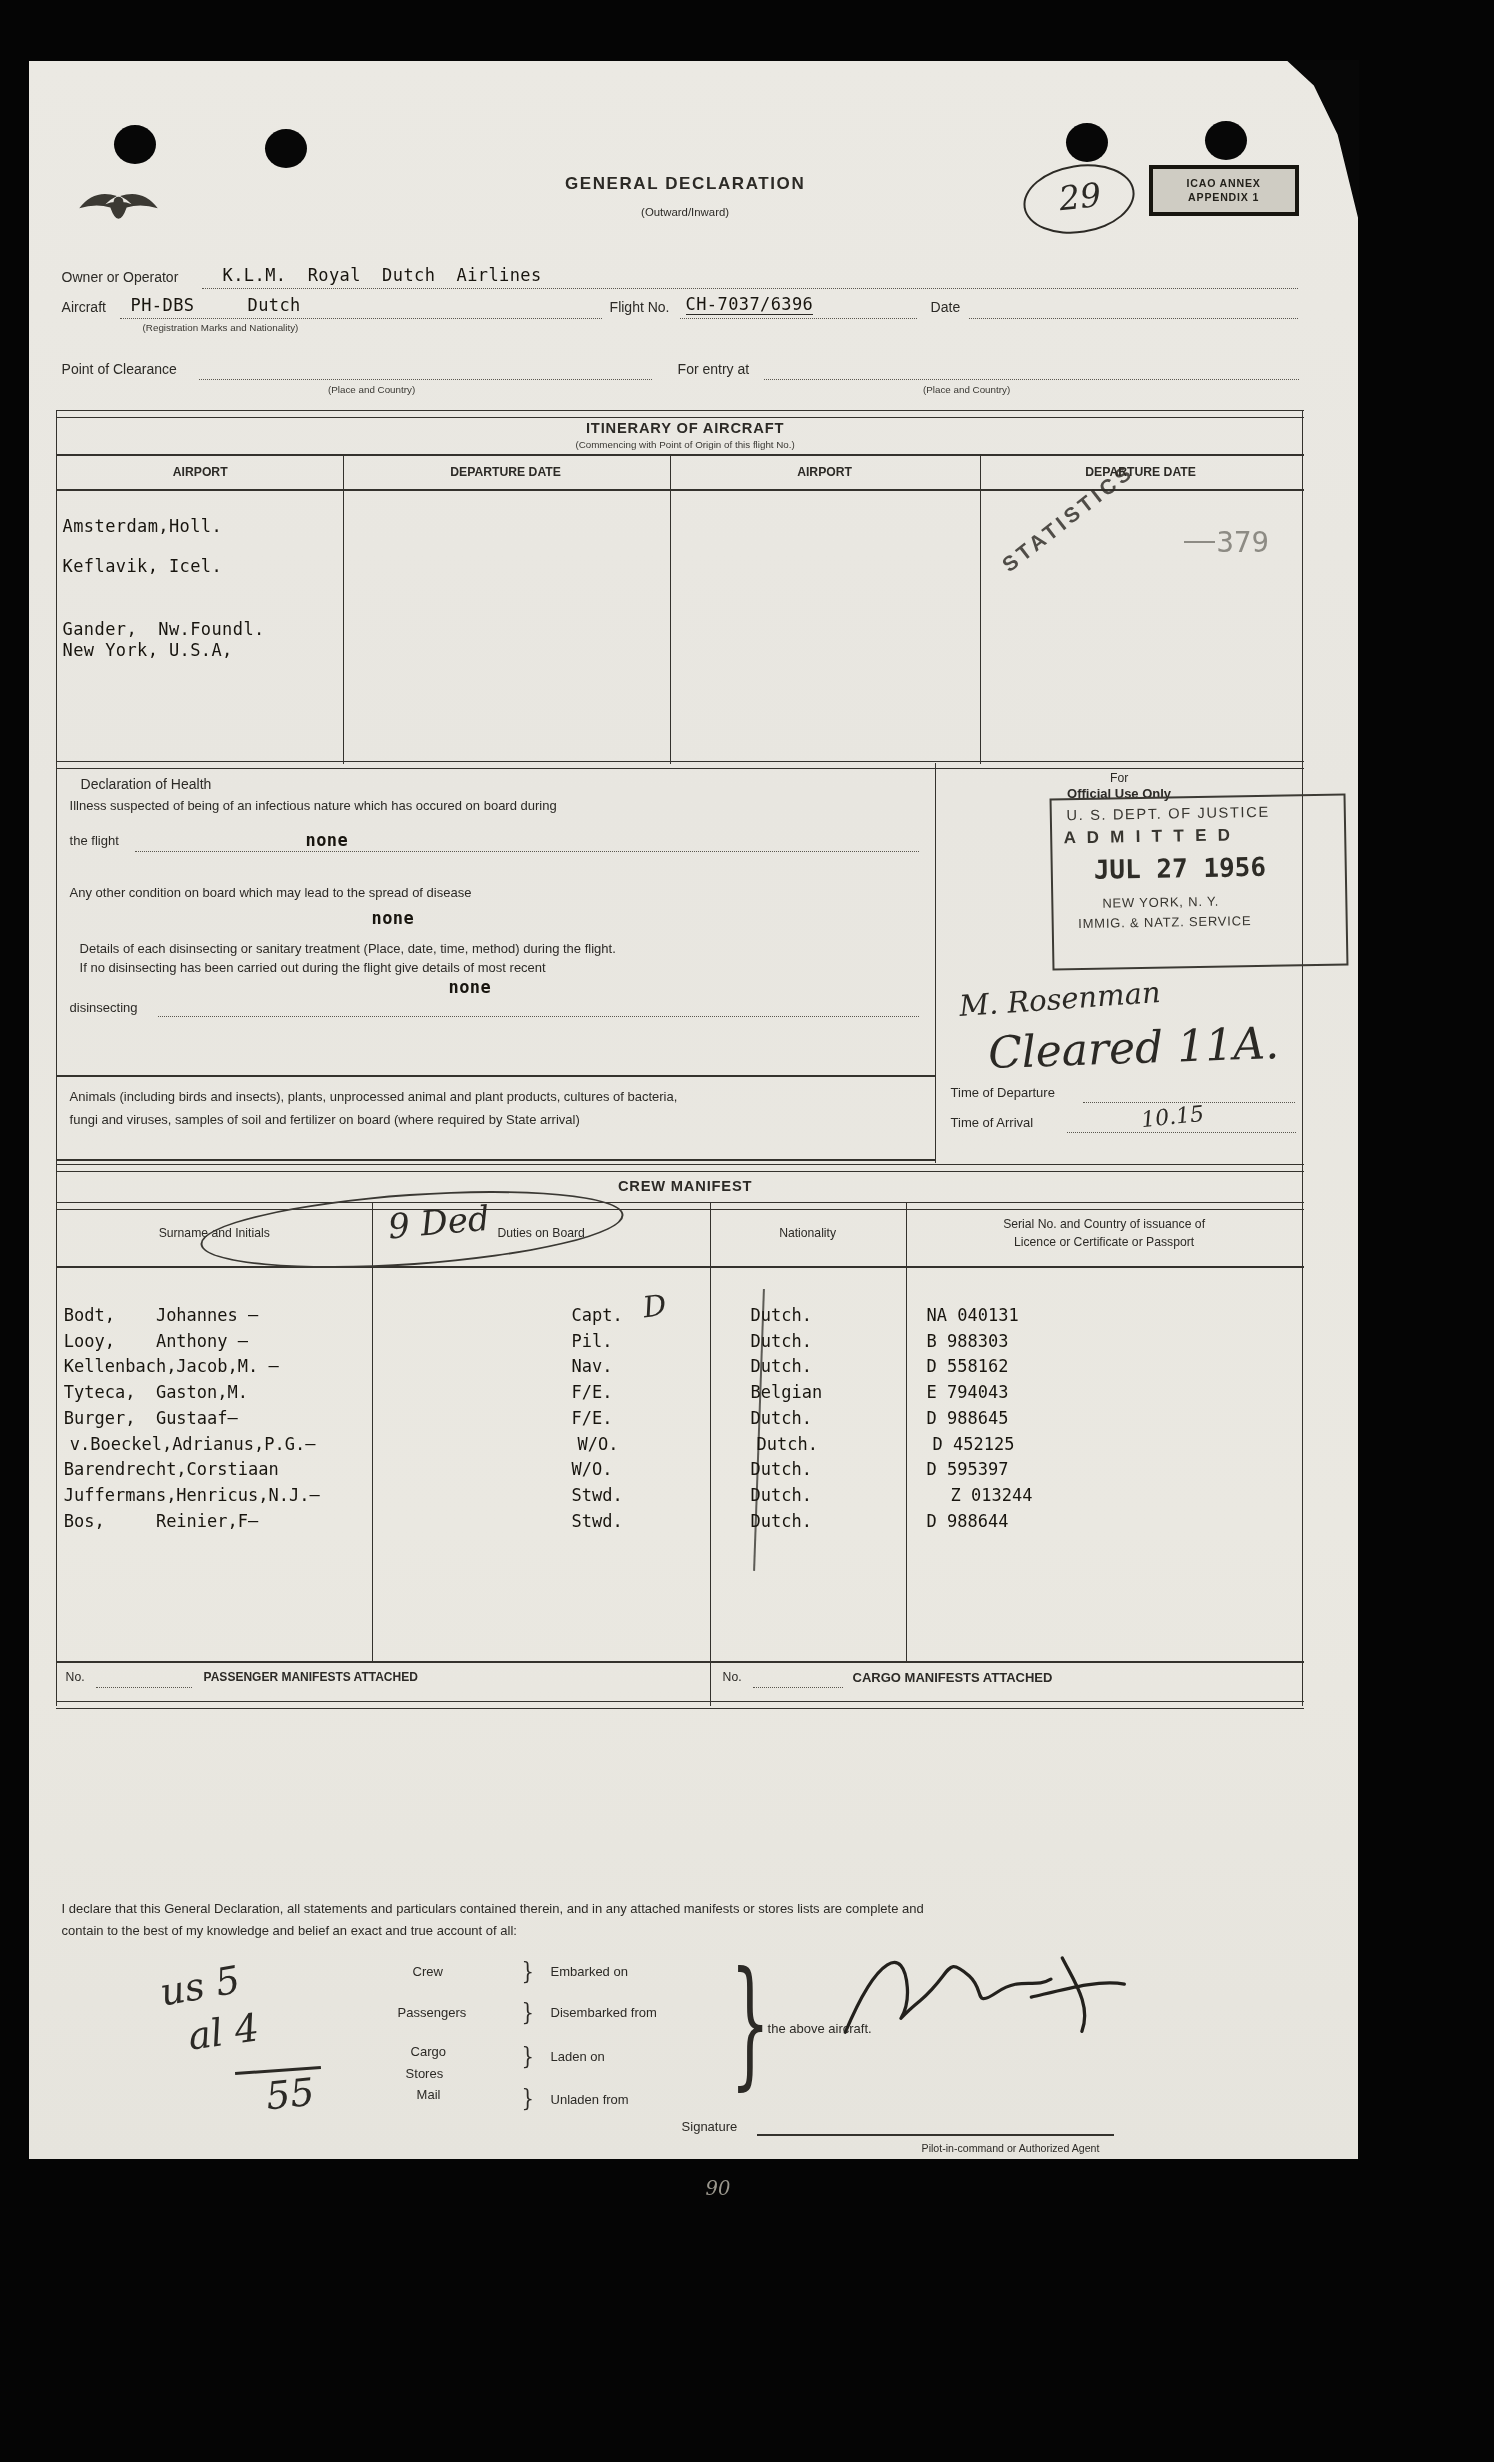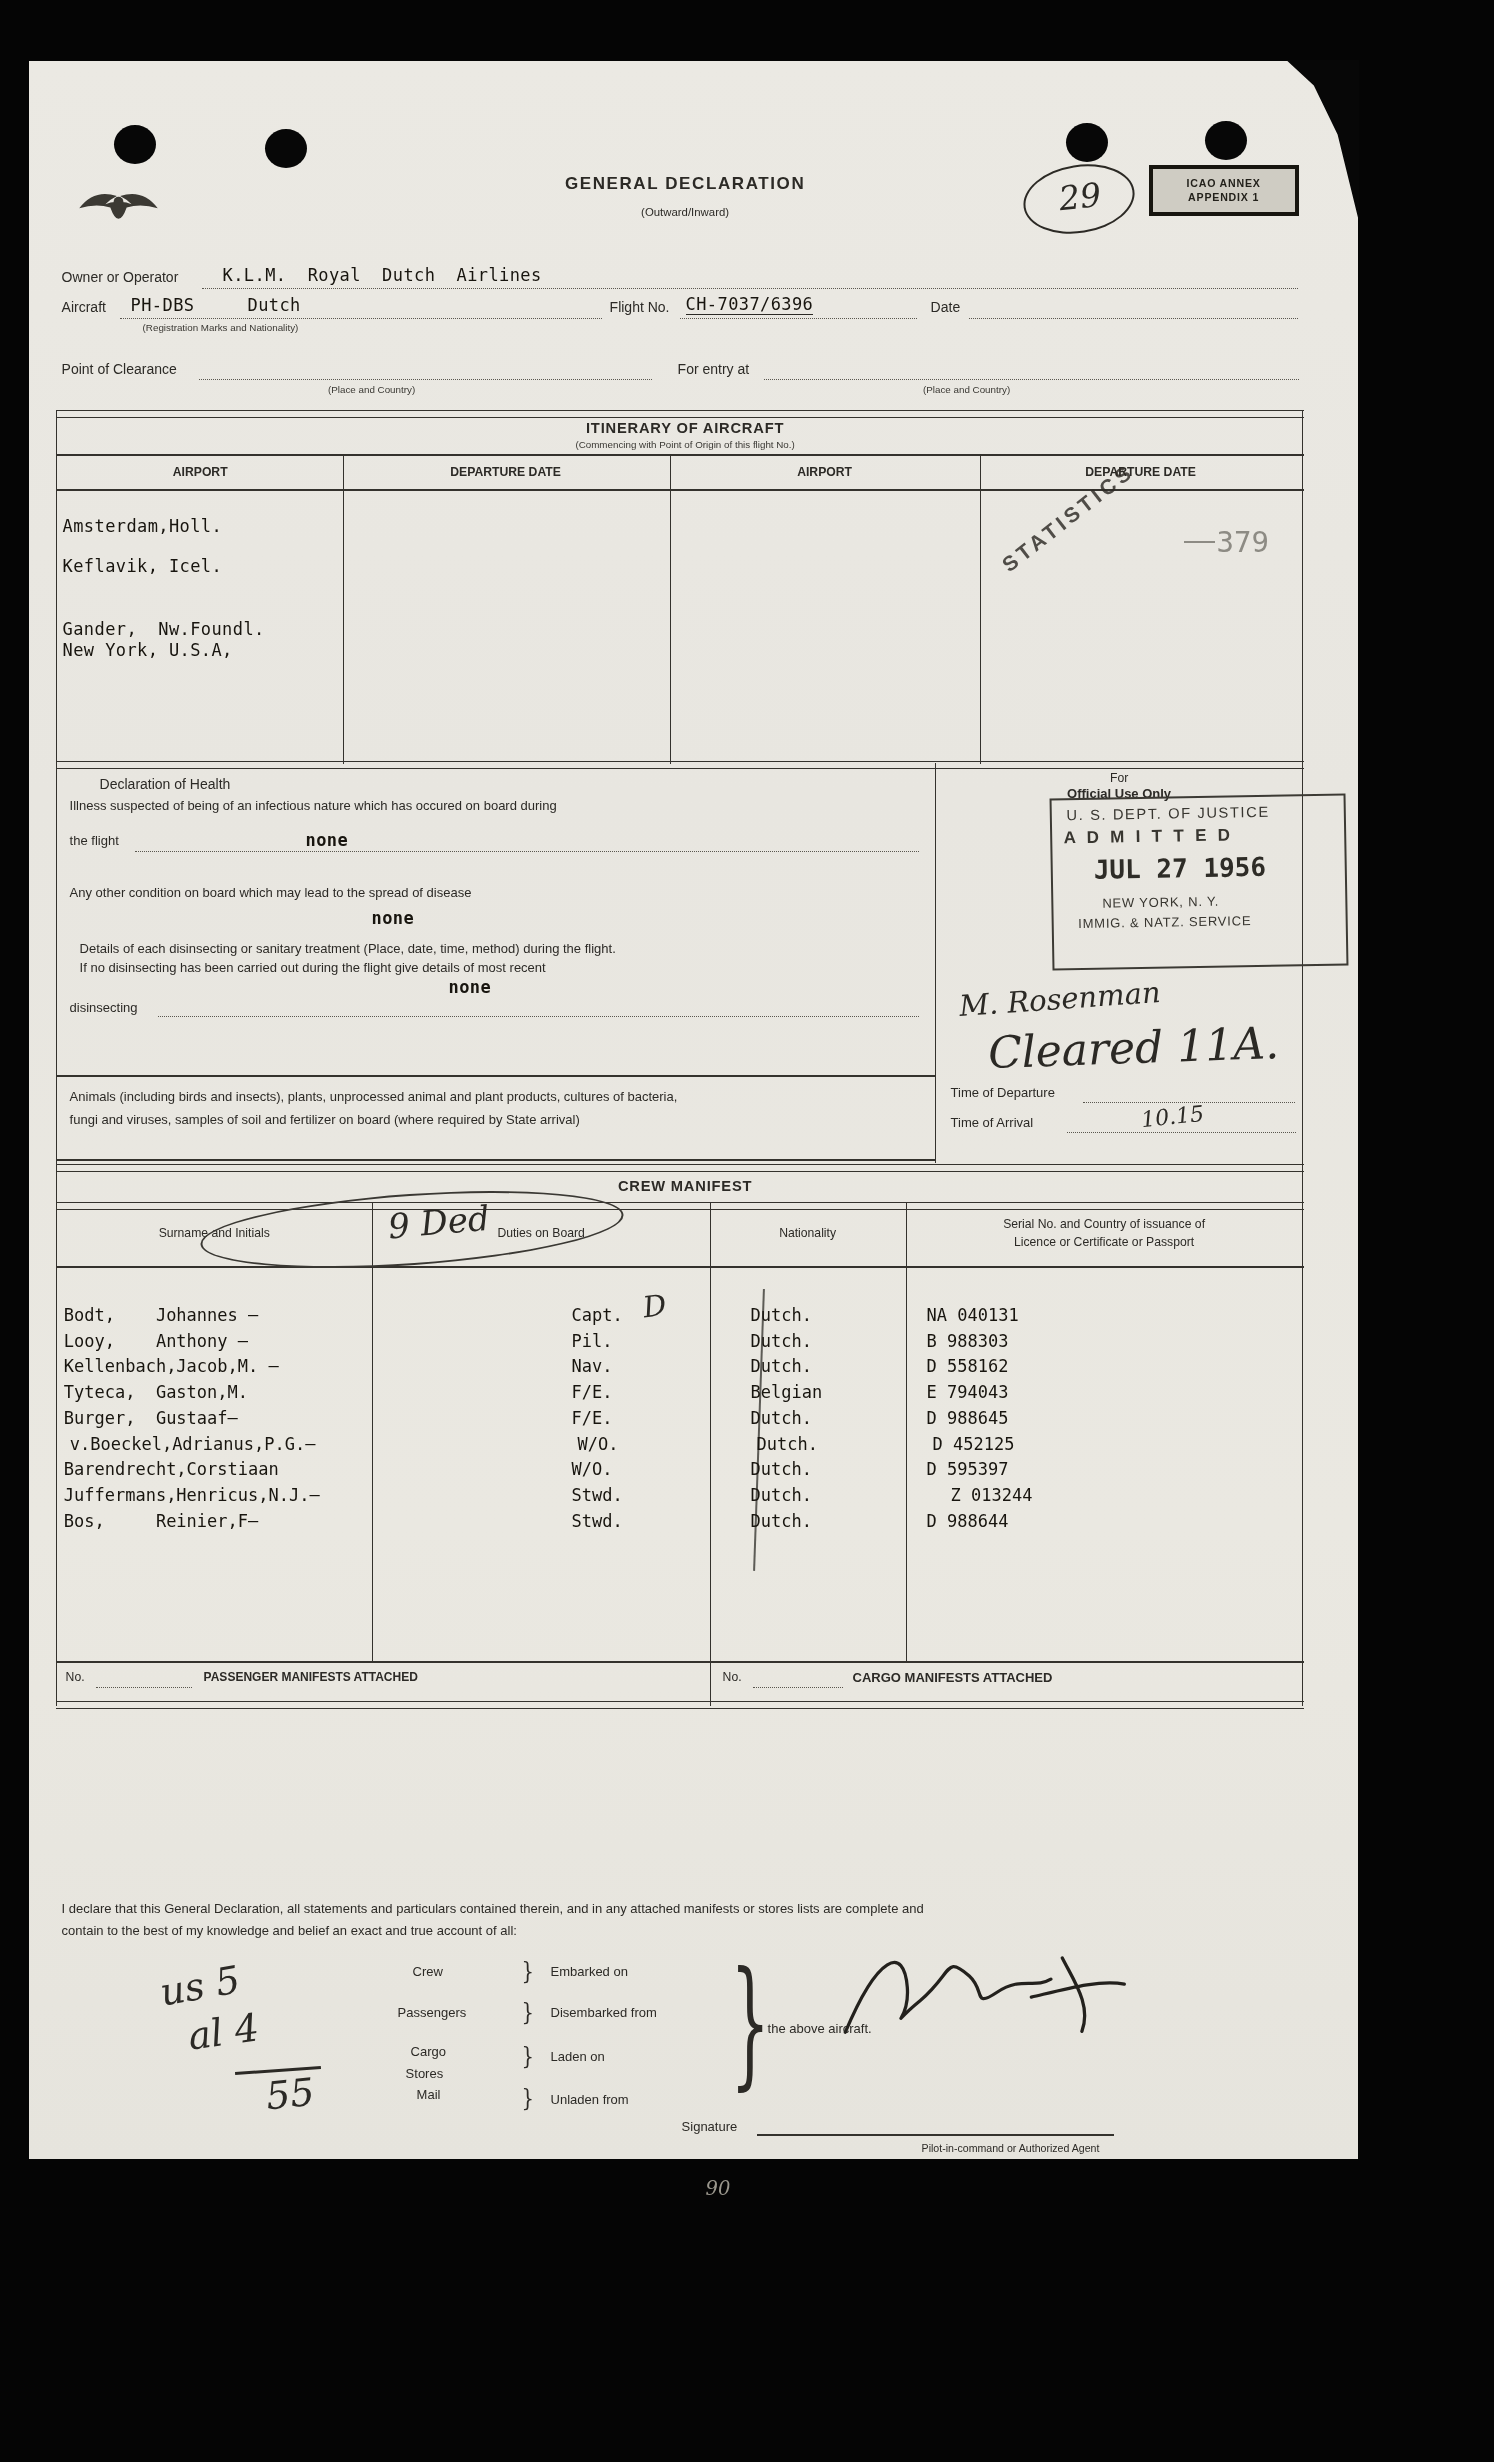--- a/index.html
+++ b/index.html
@@ -110,21 +110,21 @@
   <div class="typed" style="left:34px;top:495px;">Keflavik, Icel.</div>
   <div class="typed" style="left:34px;top:534px;margin-top:24px;">Gander,  Nw.Foundl.</div>
   <div class="typed" style="left:34px;top:579px;">New York, U.S.A,</div>
 
   <div class="statstamp">STATISTICS</div>
   <div class="hline" style="left:1155px;top:480px;width:31px;height:2.4px;background:#8d8b84;"></div>
   <div class="lbl" style="left:1188px;top:464px;font-size:29px;color:#8d8b84;font-family:'DejaVu Sans Mono',monospace;">379</div>
 
   <div class="dline" style="left:27px;top:700px;width:1248px;"></div>
 
-  <div class="lbl" style="left:45px;top:715px;padding-left:26px;">Declaration of Health</div>
+  <div class="lbl" style="left:26px;top:715px;padding-left:26px;">Declaration of Health</div>
   <div class="lbl" style="left:41px;top:737px;font-size:13px;">Illness suspected of being of an infectious nature which has occured on board during</div>
   <div class="lbl" style="left:41px;top:772px;font-size:13px;">the flight</div>
   <div class="dots" style="left:106px;top:790px;width:784px;"></div>
   <div class="typed b" style="left:277px;top:769px;">none</div>
 
   <div class="lbl" style="left:41px;top:824px;font-size:13px;">Any other condition on board which may lead to the spread of disease</div>
   <div class="typed b" style="left:343px;top:847px;">none</div>
 
   <div class="lbl" style="left:51px;top:880px;font-size:13px;">Details of each disinsecting or sanitary treatment (Place, date, time, method) during the flight.</div>
   <div class="lbl" style="left:51px;top:899px;font-size:13px;">If no disinsecting has been carried out during the flight give details of most recent</div>

